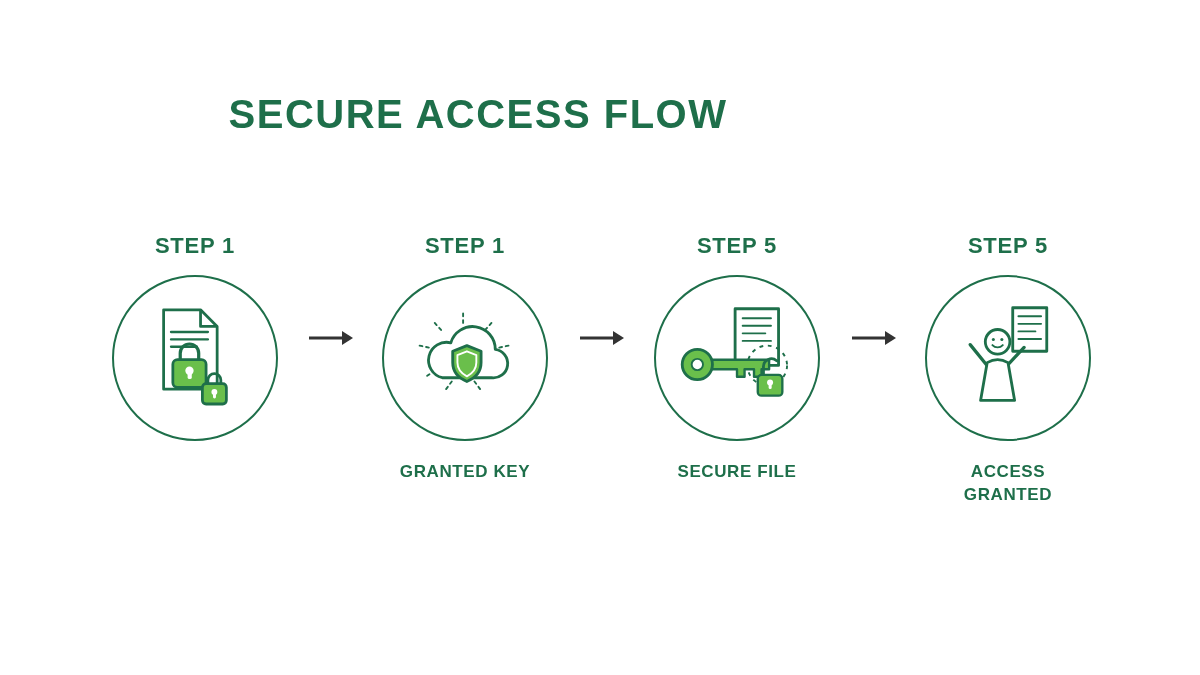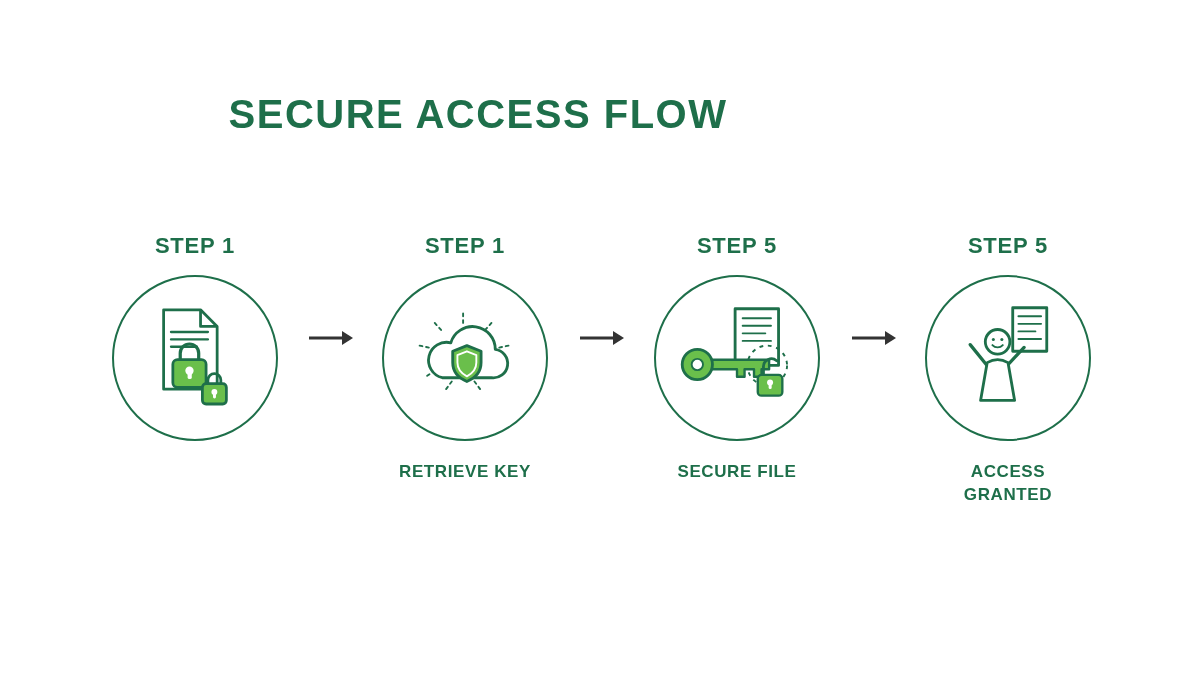--- a/index.html
+++ b/index.html
@@ -115,21 +115,21 @@
             <line x1="96" y1="76" x2="85" y2="68"></line>
             <line x1="40" y1="90" x2="46" y2="82"></line>
             <line x1="76" y1="90" x2="70" y2="82"></line>
           </g>
           <path d="M36 78 H88 A15 15 0 0 0 92 48 A24 24 0 0 0 45 41 A16 16 0 0 0 36 78 Z" fill="#ffffff" stroke="#1e6f4a" stroke-width="3" stroke-linejoin="round"></path>
           <path d="M62 44 L77 50 V62 C77 72 70.5 78.5 62 82 C53.5 78.5 47 72 47 62 V50 Z" fill="#6abf4b" stroke="#1e6f4a" stroke-width="3" stroke-linejoin="round"></path>
           <path d="M62 50 L72 54 V62 C72 69 68 73.5 62 76.5 C56 73.5 52 69 52 62 V54 Z" fill="none" stroke="#ffffff" stroke-width="2" stroke-linejoin="round"></path>
         </svg>
       </span>
     </div>
-    <div class="step-caption">RETRIEVE KEY</div>
+    <div class="step-caption">GRANTED KEY</div>
   </div>
 
   <div class="arrow a2">
     <svg width="48" height="18" viewBox="0 0 48 18">
       <line x1="2" y1="9" x2="36" y2="9" stroke="#333333" stroke-width="3"></line>
       <path d="M35 2 L46 9 L35 16 Z" fill="#333333"></path>
     </svg>
   </div>
 
   <div class="step s3">

